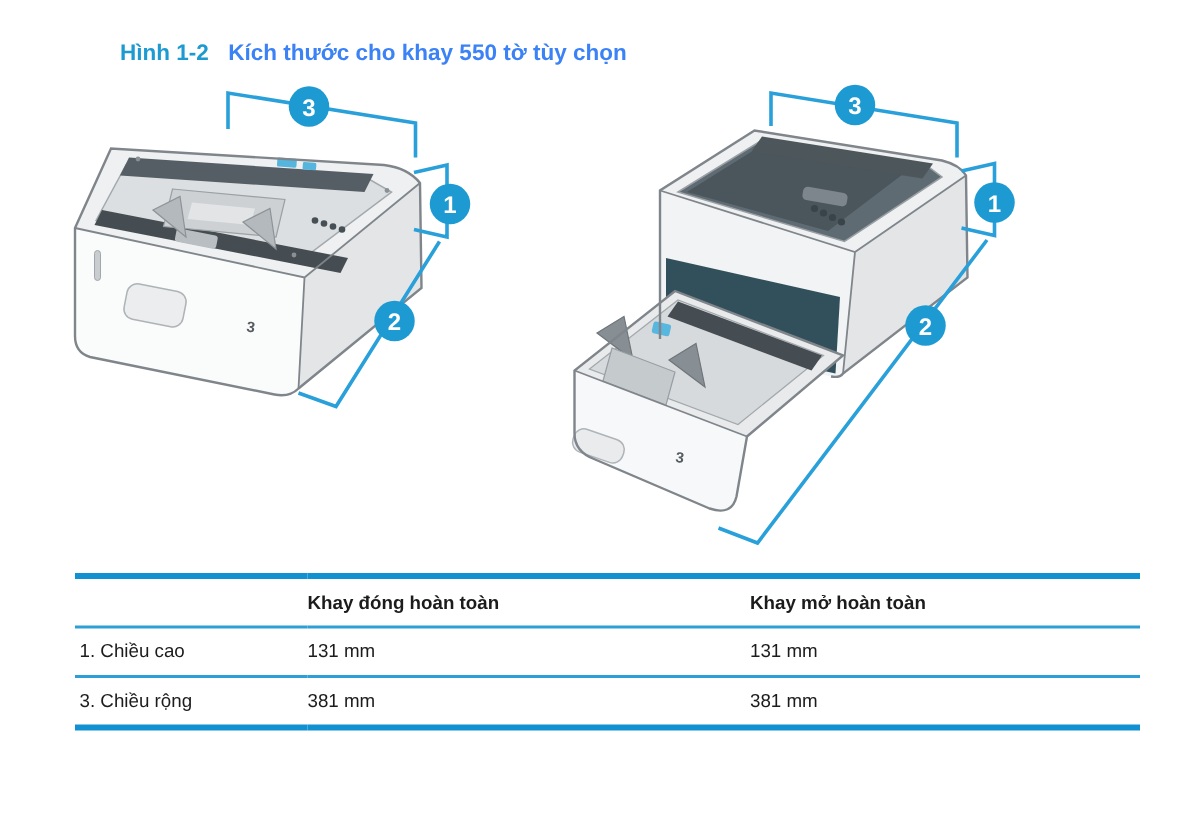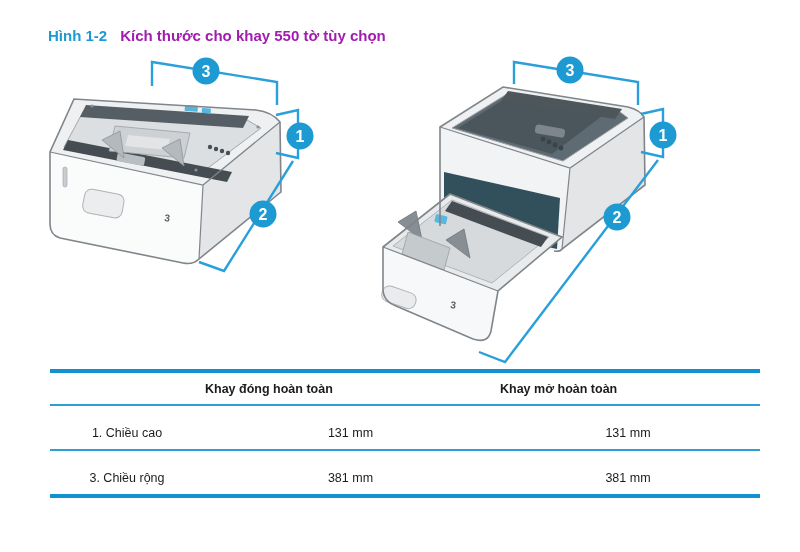--- a/index.html
+++ b/index.html
@@ -1,37 +1,37 @@
 <!DOCTYPE html>
 <html><head>
 <meta charset="utf-8">
 <style>
   html,body{margin:0;padding:0;background:#ffffff;}
   .page{
     position:relative;width:800px;height:552px;background:#ffffff;overflow:hidden;
     font-family:"Liberation Sans","DejaVu Sans",sans-serif;color:#1e1e1e;
   }
   .fig-title{position:absolute;left:48px;top:27px;font-size:15px;font-weight:bold;white-space:nowrap;}
-  .fig-title .fig-label{color:#1d9ad2;margin-right:13px;}
-  .fig-title .fig-text{color:#a21caf;text-align:right;}
+  .fig-title .fig-label{color:#1d9ad2;margin-right:13px;margin-left:32px;}
+  .fig-title .fig-text{color:#3b82f6;text-align:right;}
   .illustration{position:absolute;left:0;top:0;width:800px;height:368px;}
 
   table.dim-table{
-    position:absolute;left:50px;top:369px;width:710px;
+    position:absolute;left:50px;top:382px;width:710px;
     border-collapse:collapse;table-layout:fixed;
     font-size:12.5px;color:#1c1c1c;
     border-top:4px solid #1191d2;border-bottom:4px solid #1191d2;
   }
   table.dim-table th{
     font-weight:bold;text-align:left;vertical-align:middle;
     padding:9px 4px 8px 0;border-bottom:2px solid #2d9fd6;
   }
   table.dim-table td{
-    text-align:center;vertical-align:middle;
-    padding:20px 4px 9px 0;border-bottom:2px solid #2d9fd6;
+    text-align:left;vertical-align:middle;
+    padding:8px 4px 9px 0;border-bottom:2px solid #2d9fd6;
   }
   table.dim-table tr:last-child td{border-bottom:none;}
   table.dim-table .c1{padding-left:3px;}
 </style>
 </head>
 <body>
 
 <div class="page">
 
   <div class="fig-title">

